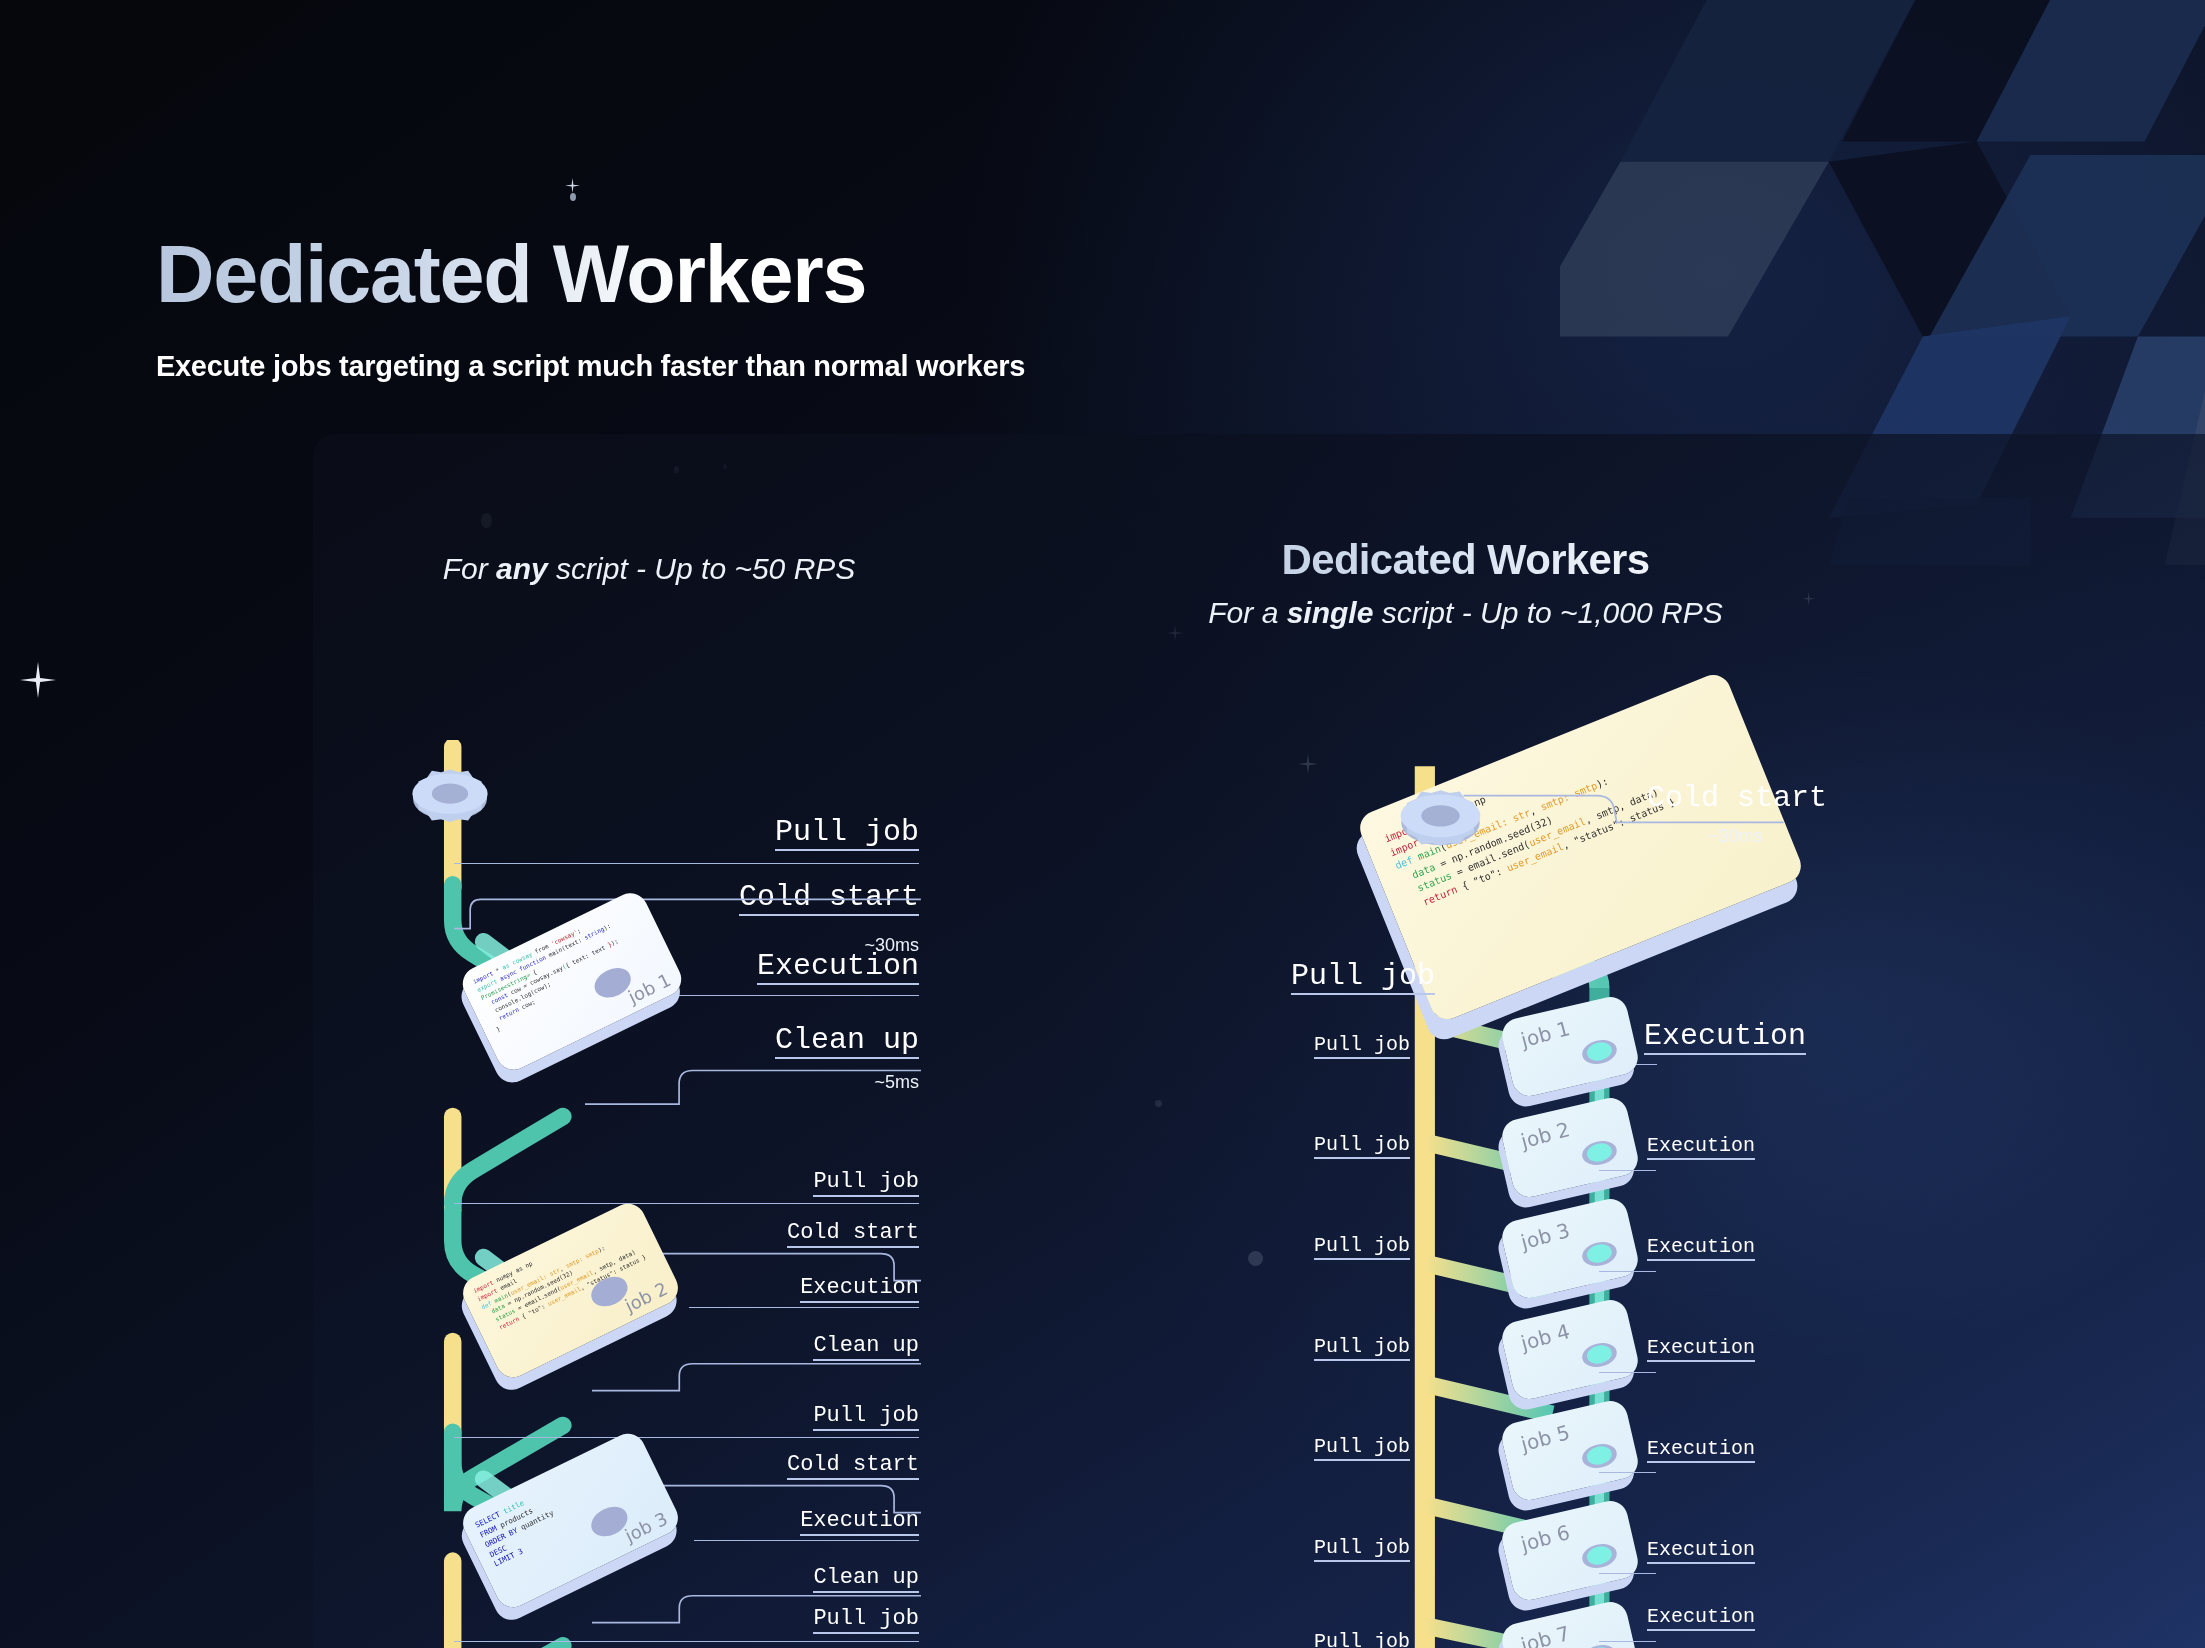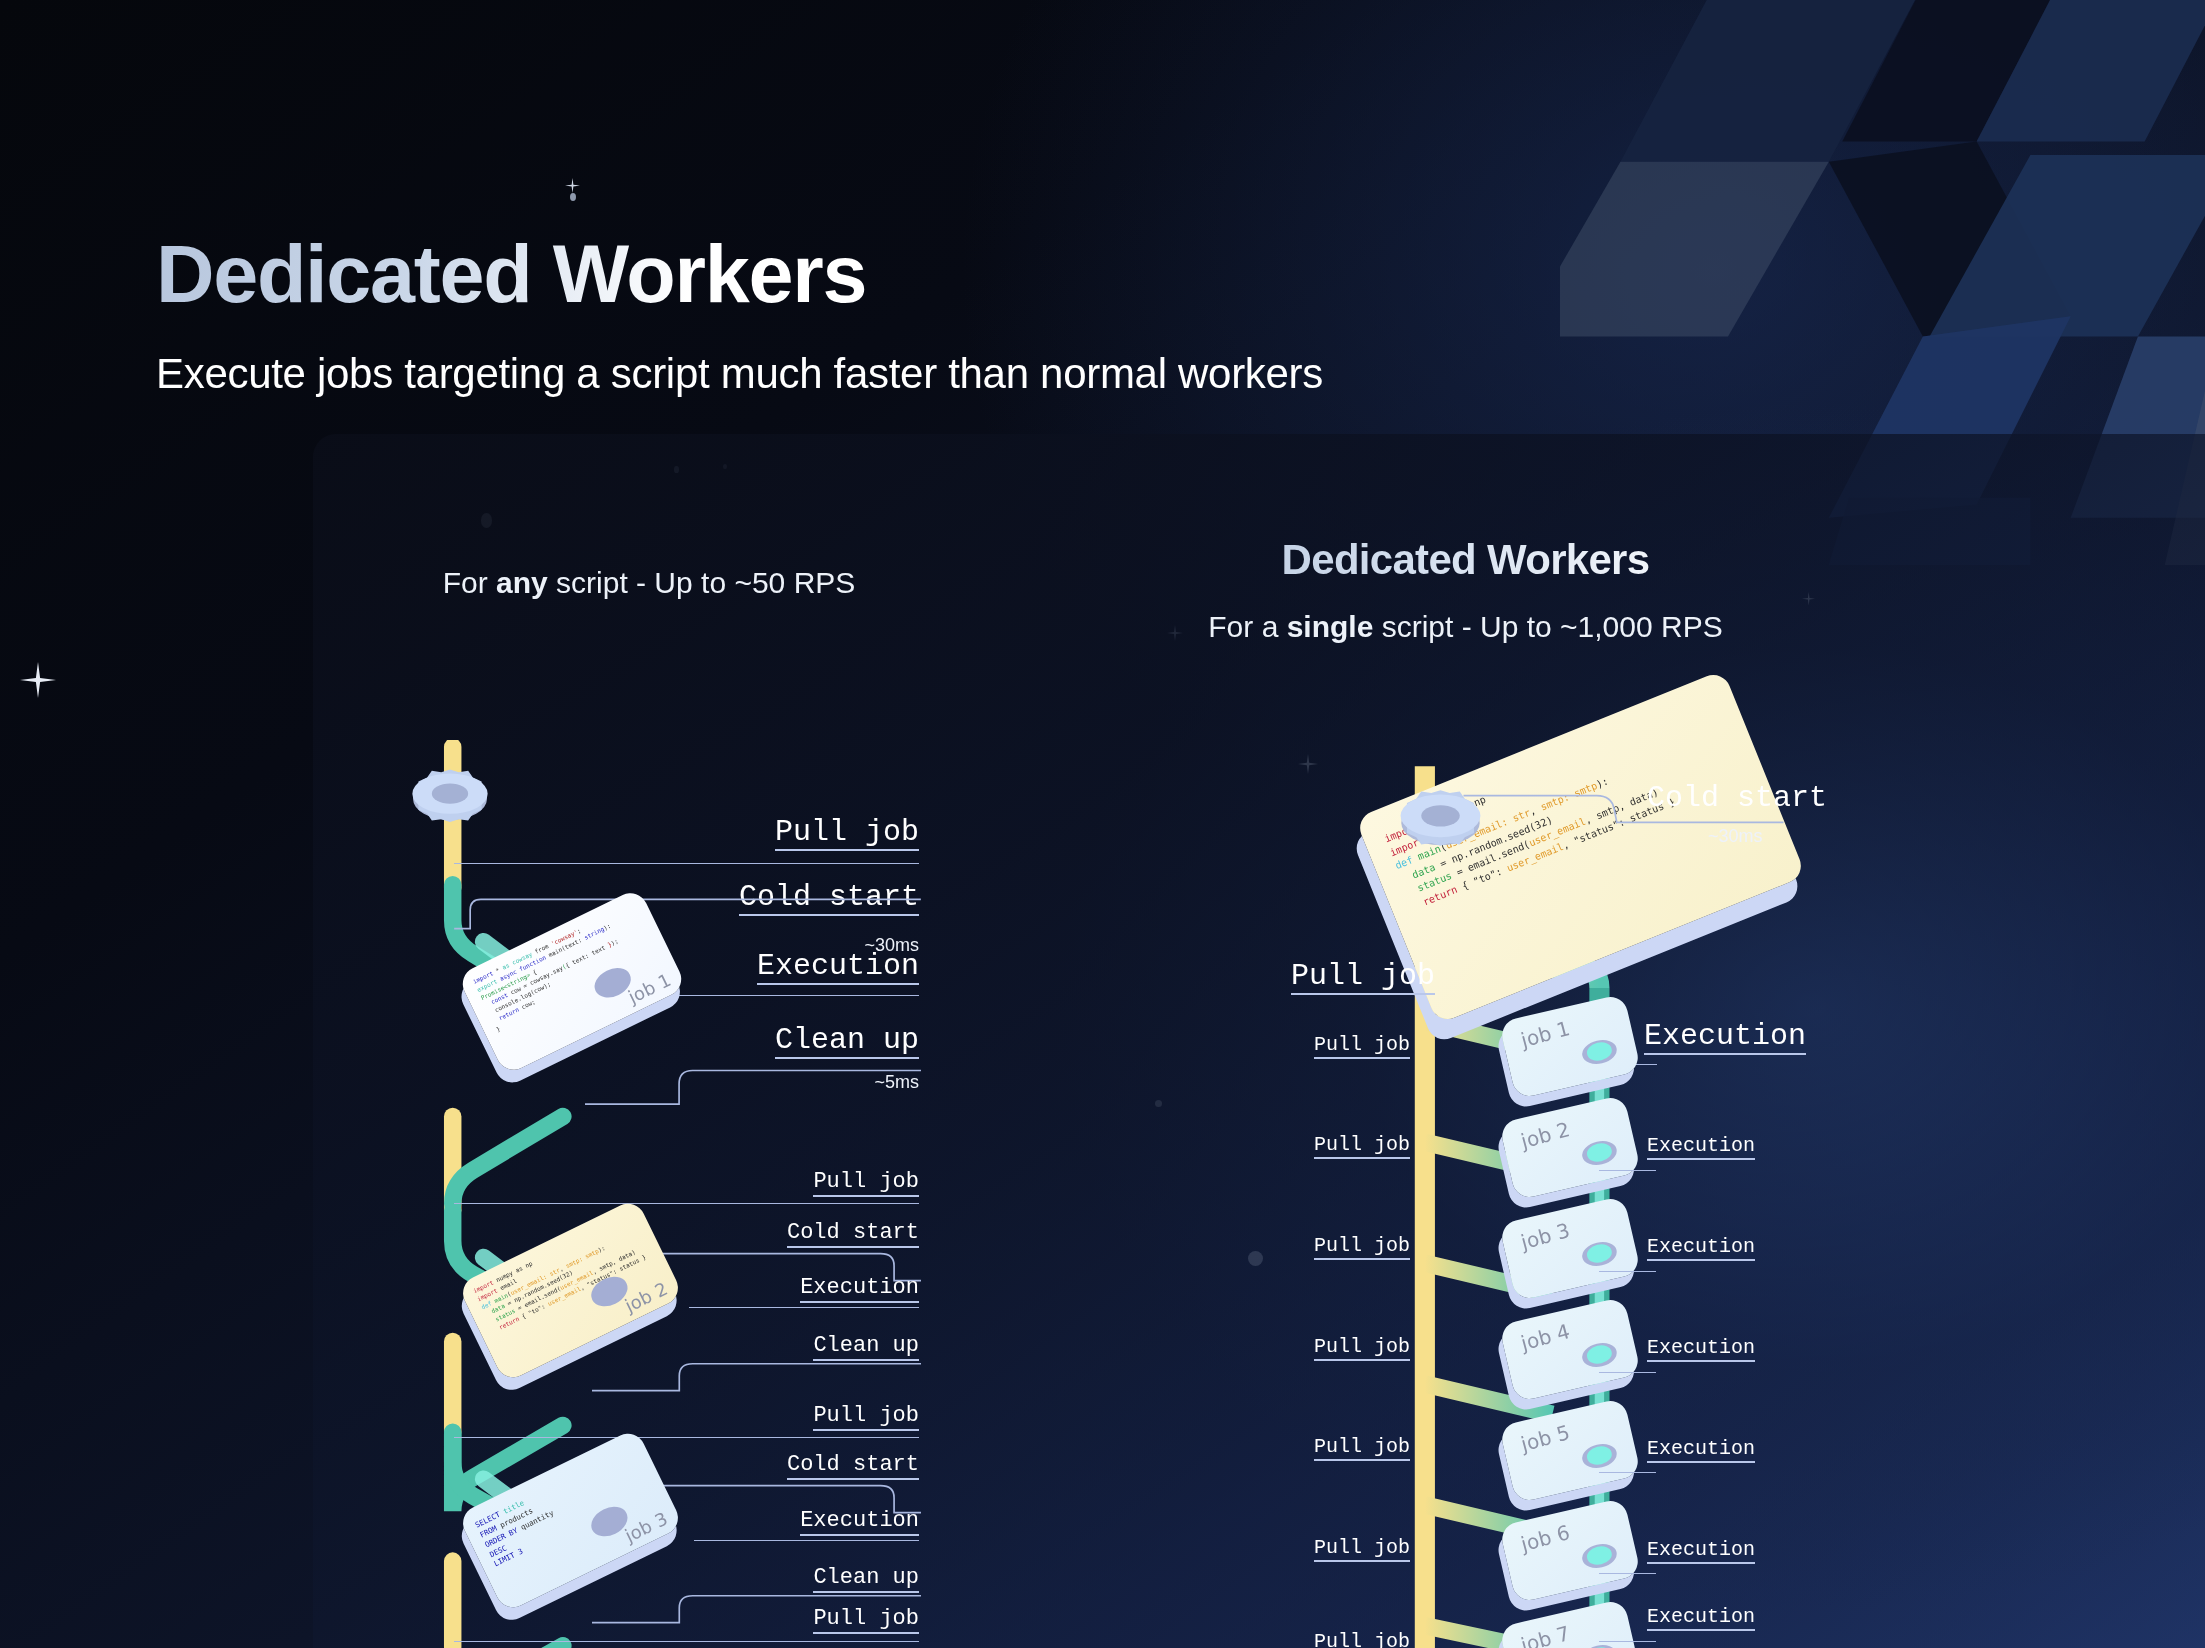--- a/index.html
+++ b/index.html
@@ -24,28 +24,28 @@
   #panel { position:absolute; left:313px; top:434px; width:1893px; height:1217px;
            border-radius:23px 0 0 0;
            background:linear-gradient(150deg, rgba(10,13,24,0.92) 0%, rgba(12,18,36,0.80) 35%, rgba(18,30,62,0.58) 70%, rgba(26,44,88,0.42) 100%);
            overflow:hidden; }
 
   
   #title { position:absolute; left:156px; top:234px; font-size:81px; font-weight:bold;
            letter-spacing:-1.3px; line-height:1;
            background:linear-gradient(100deg,#b7c6dd 0%,#c9d6e8 35%,#ffffff 75%,#ffffff 100%);
            -webkit-background-clip:text; background-clip:text; color:transparent; white-space:nowrap; }
-  #subtitle { position:absolute; left:156px; top:350px; font-size:42px; font-weight:normal;
+  #subtitle { position:absolute; left:156px; top:350px; font-size:29px; font-weight:bold;
               color:#ffffff; letter-spacing:-0.3px; white-space:nowrap; }
 
   .colhead { position:absolute; text-align:center; }
   .colhead .h { font-size:42px; font-weight:bold; letter-spacing:-0.7px; line-height:1.05;
                 background:linear-gradient(100deg,#b9c8de 0%,#d6e1f0 45%,#ffffff 100%);
                 -webkit-background-clip:text; background-clip:text; color:transparent; white-space:nowrap; }
-  .colhead .s { font-size:30px; color:#edf2f9; margin-top:28px; white-space:nowrap; font-weight:400; }
+  .colhead .s { font-size:30px; color:#edf2f9; margin-top:14px; white-space:nowrap; font-weight:400;font-style:italic; }
   .colhead .s b { font-weight:bold; }
 
   
   .lbl { position:absolute; color:#ffffff; text-align:center; white-space:nowrap;
          border-bottom:2px solid #b9c7ea; padding-bottom:2px; line-height:1.0;font-family:Liberation Mono, monospace; }
   .lbl.big { font-size:30px; }
   .lbl.mid { font-size:22px; }
   .lbl.sm  { font-size:20px; }
   .sub { position:absolute; color:#eef2fa; font-size:18px; text-align:right; white-space:nowrap; }
   .hline { position:absolute; height:0; border-top:1.7px solid #a9b8e0; }

